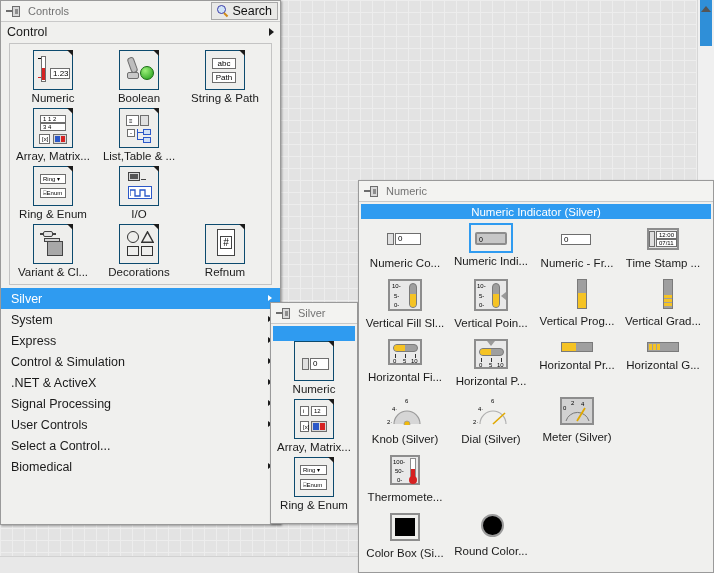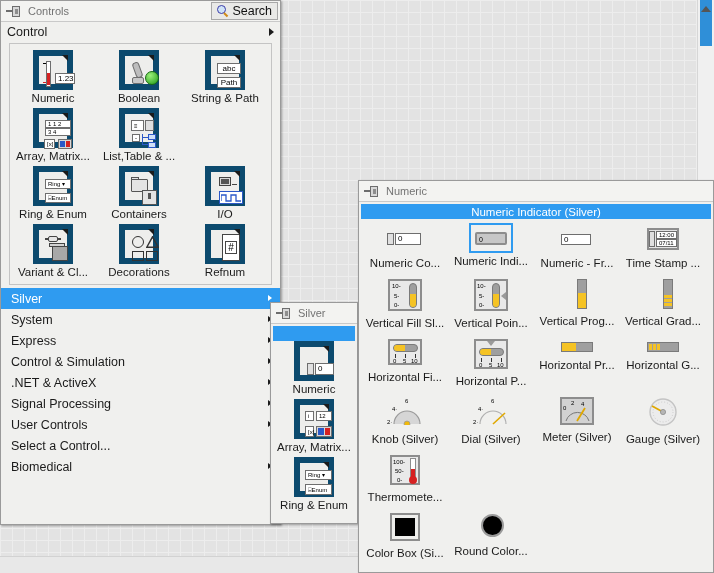--- a/index.html
+++ b/index.html
@@ -84,21 +84,21 @@
     position:absolute;right:6px;top:50%;margin-top:-4px;width:0;height:0;
     border-top:4px solid transparent;border-bottom:4px solid transparent;border-left:5px solid #1b1b1b;
   }
   #modern-grid{
     margin:2px 8px 0 8px;border:1px solid #c4c4c4;background:#f0f0ee;
     padding:6px 0 2px 0;box-sizing:border-box;
   }
   .irow{display:flex;}
   .icell{width:86px;display:flex;flex-direction:column;align-items:center;margin-bottom:4px;}
   .icon-box{
-    width:40px;height:40px;border:6px solid #0c4a6e;background:#eeeeec;
+    width:40px;height:40px;border:1px solid #0c4a6e;background:#eeeeec;
     position:relative;box-sizing:border-box;
   }
   .icon-box .tri{
     position:absolute;right:-1px;top:-1px;width:0;height:0;
     border-top:6px solid #1b1b1b;border-left:6px solid transparent;
   }
   .icap{font-size:11.5px;color:#1b1b1b;margin-top:2px;white-space:nowrap;}
 
   
   #modern-list{margin-top:3px;}
@@ -237,30 +237,20 @@
     <div class="irow">
       <div class="icell">
         <div class="icon-box">
           <span class="g num-disp" style="left:6px;top:7px;width:26px;height:10px;font-size:6px;">Ring ▾</span>
           <span class="g num-disp" style="left:6px;top:21px;width:26px;height:10px;font-size:6px;">⌸Enum</span>
           <span class="tri"></span>
         </div>
         <div class="icap">Ring &amp; Enum</div>
       </div>
 
-      <div class="icell">
-        <div class="icon-box">
-          <span class="g" style="left:6px;top:7px;width:17px;height:13px;background:#e4e4e4;border:1px solid #555;box-sizing:border-box;border-radius:1px;"></span>
-          <span class="g" style="left:6px;top:5px;width:8px;height:3px;background:#e4e4e4;border:1px solid #555;box-sizing:border-box;"></span>
-          <span class="g" style="left:17px;top:18px;width:15px;height:15px;background:#e4e4e4;border:1px solid #555;box-sizing:border-box;"></span>
-          <span class="g" style="left:23px;top:21px;width:3px;height:6px;background:#555;"></span>
-          <span class="tri"></span>
-        </div>
-        <div class="icap">Containers</div>
-      </div>
 
       <div class="icell">
         <div class="icon-box">
           <span class="g" style="left:8px;top:5px;width:12px;height:9px;background:#d8d8d8;border:1px solid #444;box-sizing:border-box;"></span>
           <span class="g" style="left:10px;top:7px;width:8px;height:5px;background:#555;"></span>
           <span class="g" style="left:21px;top:12px;width:5px;height:1px;background:#444;"></span>
           <span class="g" style="left:8px;top:19px;width:24px;height:13px;background:#fff;border:1px solid #2b58c8;box-sizing:border-box;"></span>
           <svg class="g" style="left:10px;top:21px;" width="20" height="9" viewBox="0 0 20 9">
             <polyline points="0,8 0,2 5,2 5,8 10,8 10,2 15,2 15,8 20,8" fill="none" stroke="#2b58c8" stroke-width="1.3"></polyline>
           </svg>
@@ -596,33 +586,20 @@
               <line x1="13" y1="19" x2="21" y2="6" stroke="#e0a800" stroke-width="1.8"></line>
             </svg>
             <span class="g ticklab" style="left:1px;top:6px;">0</span>
             <span class="g ticklab" style="left:9px;top:1px;">2</span>
             <span class="g ticklab" style="left:19px;top:2px;">4</span>
           </div>
         </div>
         <div class="icap">Meter (Silver)</div>
       </div>
 
-      <div class="icell">
-        <div class="selwrap">
-          <div class="icon-box" style="width:36px;height:30px;border:none;background:transparent;">
-            <svg class="g" style="left:2px;top:1px;" width="32" height="28" viewBox="0 0 32 28">
-              <circle cx="16" cy="14" r="13" fill="#ececec" stroke="#c4c4c4" stroke-width="1.4"></circle>
-              <circle cx="16" cy="14" r="10" fill="none" stroke="#bdbdbd" stroke-width="0.7" stroke-dasharray="1 2"></circle>
-              <line x1="16" y1="14" x2="5" y2="8" stroke="#e0a800" stroke-width="1.8"></line>
-              <circle cx="16" cy="14" r="2.6" fill="#b5b5b5" stroke="#8d8d8d" stroke-width="0.8"></circle>
-            </svg>
-          </div>
-        </div>
-        <div class="icap">Gauge (Silver)</div>
-      </div>
     </div>
 
     <div class="irow">
 
       <div class="icell">
         <div class="selwrap">
           <div class="icon-box" style="width:30px;height:30px;background:#e9e9e9;border:2px solid #8d8d8d;">
             <span class="g ticklab" style="left:1px;top:2px;">100-</span>
             <span class="g ticklab" style="left:3px;top:11px;">50-</span>
             <span class="g ticklab" style="left:5px;top:20px;">0-</span>

